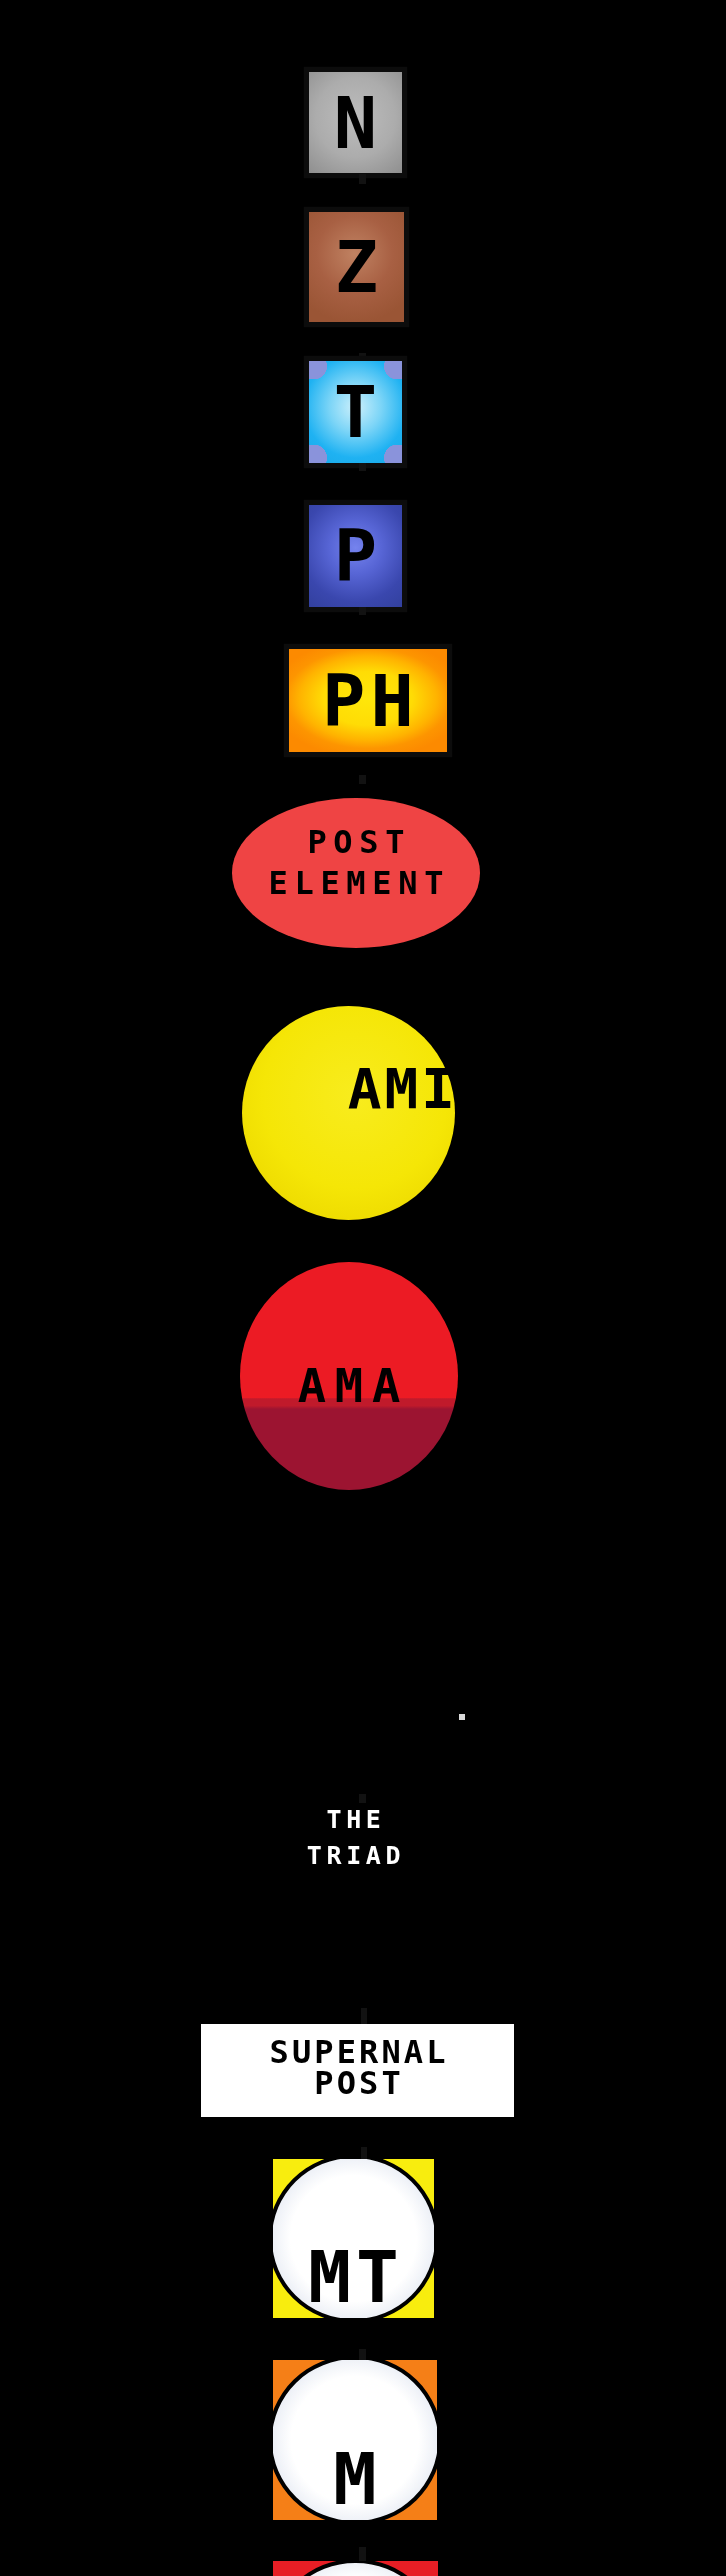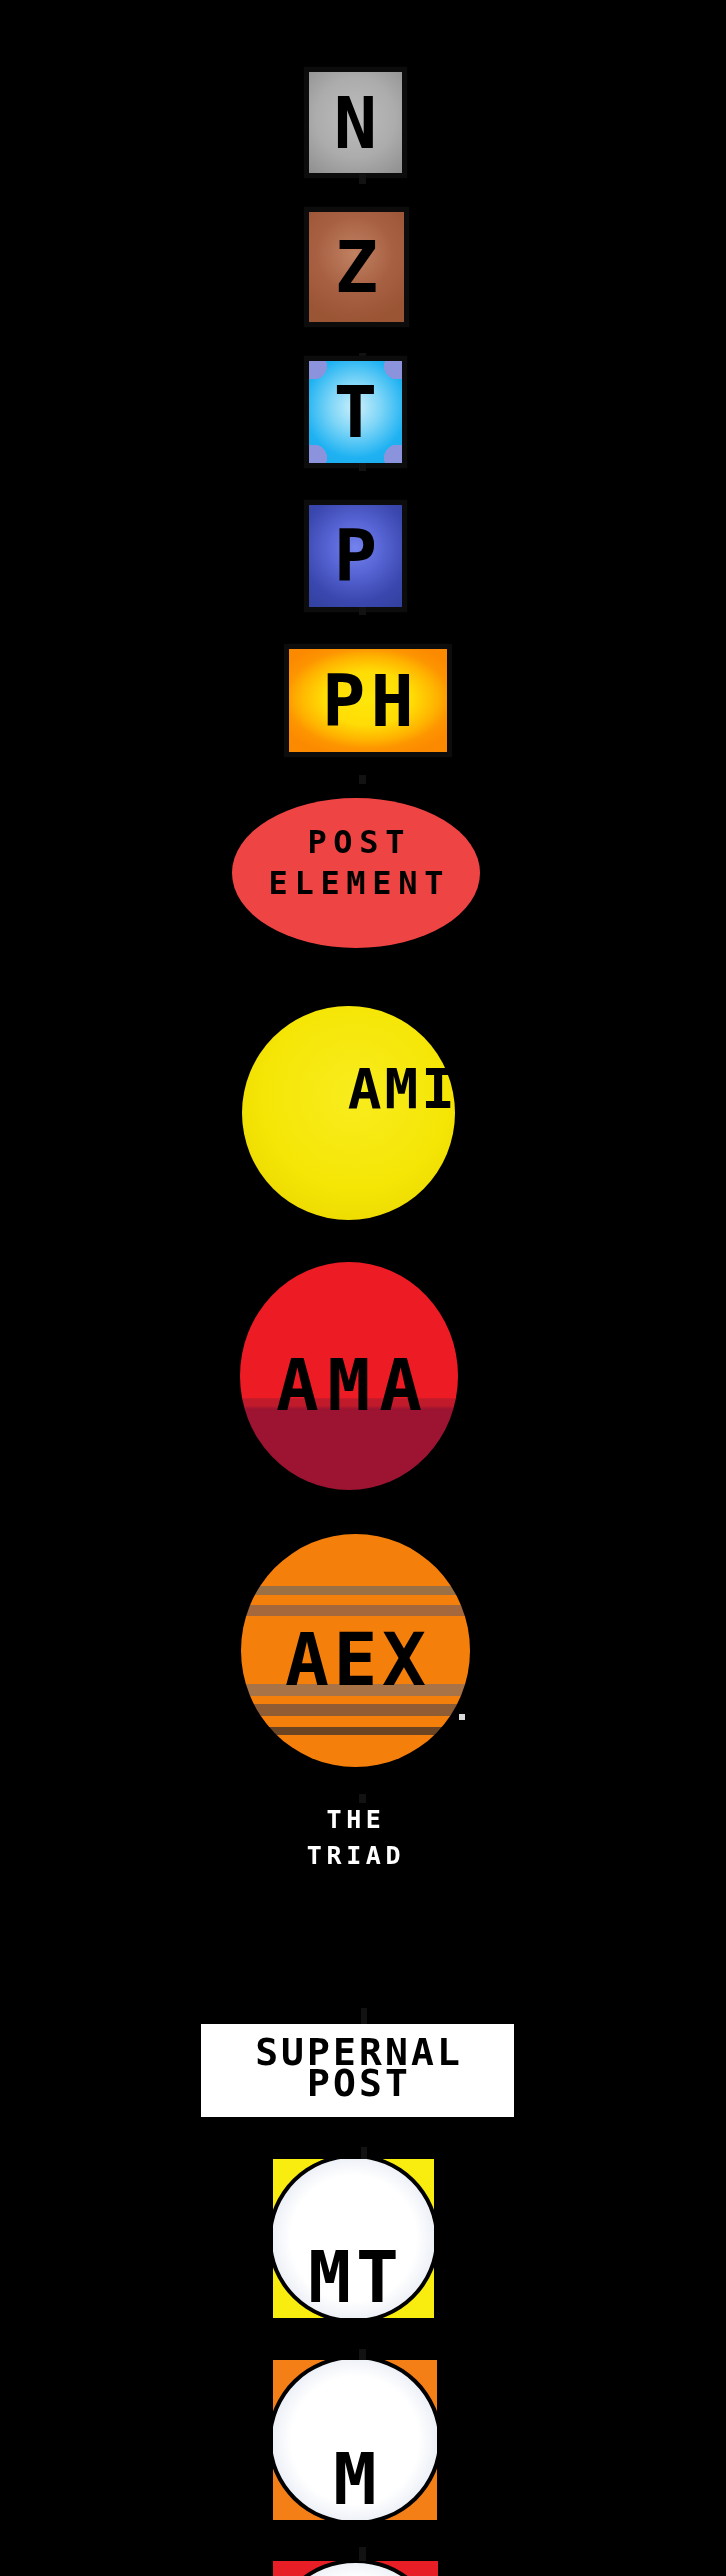--- a/index.html
+++ b/index.html
@@ -35,21 +35,21 @@
 
   
   #node-post{left:232px;top:798px;width:248px;height:150px;border-radius:50%;background:#ef4444;}
   #node-post .lines{transform:translateY(-9.8px);text-align:center;font-size:32px;line-height:41px;
     letter-spacing:6.7px;margin-right:-6.7px;}
 
   
   #node-ami{left:242px;top:1006px;width:213px;height:214px;border-radius:50%;font-size:56px;
     background:radial-gradient(circle at 53% 42%,#F8EC1E 0%,#F5E606 55%,#EDDA00 80%,#D9C800 100%);justify-content:flex-end;}
   #node-ami .lbl{letter-spacing:3.1px;margin-right:-3.1px;transform:translateY(-25px);}
-  #node-ama{left:240px;top:1262px;width:218px;height:228px;border-radius:50%;font-size:71px;
+  #node-ama{left:240px;top:1262px;width:218px;height:228px;border-radius:50%;font-size:47px;
     background:linear-gradient(180deg,#EC1B24 0%,#EC1B24 59.5%,#C01A2B 60%,#C01A2B 63%,#9C1431 64.5%,#9C1431 100%);text-align:right;}
   #node-ama .lbl{letter-spacing:8.8px;margin-right:-8.8px;transform:translateY(9.3px);}
   #node-aex{left:241px;top:1534px;width:229px;height:233px;border-radius:50%;font-size:73px;
     background:
       linear-gradient(180deg,
         transparent 0 22.5%, #9C7045 22.5% 26%,
         transparent 26% 30.3%, #A4683C 30.3% 35.2%,
         transparent 35.2% 64.2%, #A87347 64.2% 69.5%,
         transparent 69.5% 73%, #8F5C34 73% 78%,
         transparent 78% 82.7%, #6B4424 82.7% 86.3%,
@@ -58,21 +58,21 @@
   #node-aex .lbl{letter-spacing:4.6px;margin-right:-4.6px;transform:translateY(9.3px);}
   .speck{position:absolute;left:459px;top:1714px;width:6.2px;height:6.2px;background:#D9D9D9;}
 
   
   .abyss{position:absolute;left:227px;top:1802px;width:258px;text-align:center;color:#FFFFFF;
     font-size:25px;line-height:36px;letter-spacing:4.6px;margin-right:-4.6px;}
 
   
   .supernal-box{left:201px;top:2024px;width:313px;height:93px;background:#FFFFFF;
     flex-direction:column;}
-  .supernal-box .lines{transform:translateY(-2.6px);text-align:center;font-size:38px;line-height:31px;
+  .supernal-box .lines{transform:translateY(-2.6px);text-align:center;font-size:32px;line-height:31px;
     letter-spacing:3.1px;margin-right:-3.1px;}
 
   
   .snode{position:absolute;overflow:hidden;}
   #node-mt{left:273px;top:2159px;width:161px;height:159px;background:#F8ED0E;}
   #node-m{left:273px;top:2360px;width:164px;height:160px;background:#F57F17;}
   #node-i{left:273px;top:2561px;width:165px;height:157px;background:#E71E25;}
   .scircle{position:absolute;left:-3%;top:-3%;width:106%;height:106%;border-radius:50%;
     border:4.1px solid #000;box-sizing:border-box;
     background:radial-gradient(circle,#FFFFFF 0 55%,#EEF1F7 70%,#DCE2EE 86%,#F3F5F9 100%);
@@ -121,23 +121,20 @@
   </div>
 
   <div class="node" id="node-ami">
     <span class="lbl">AMI</span>
   </div>
 
   <div class="node" id="node-ama">
     <span class="lbl">AMA</span>
   </div>
 
-  <div class="node" id="node-aex">
-    <span class="lbl">AEX</span>
-  </div>
   <div class="speck"></div>
   <div class="stub" style="left:359px;top:1794px;width:7.2px;height:9.3px;"></div>
 
   <div class="abyss">
     <div>THE</div>
     <div>TRIAD</div>
   </div>
 
   <div class="stub" style="left:361px;top:2008px;width:6.2px;height:16px;"></div>
   <div class="node supernal-box">

